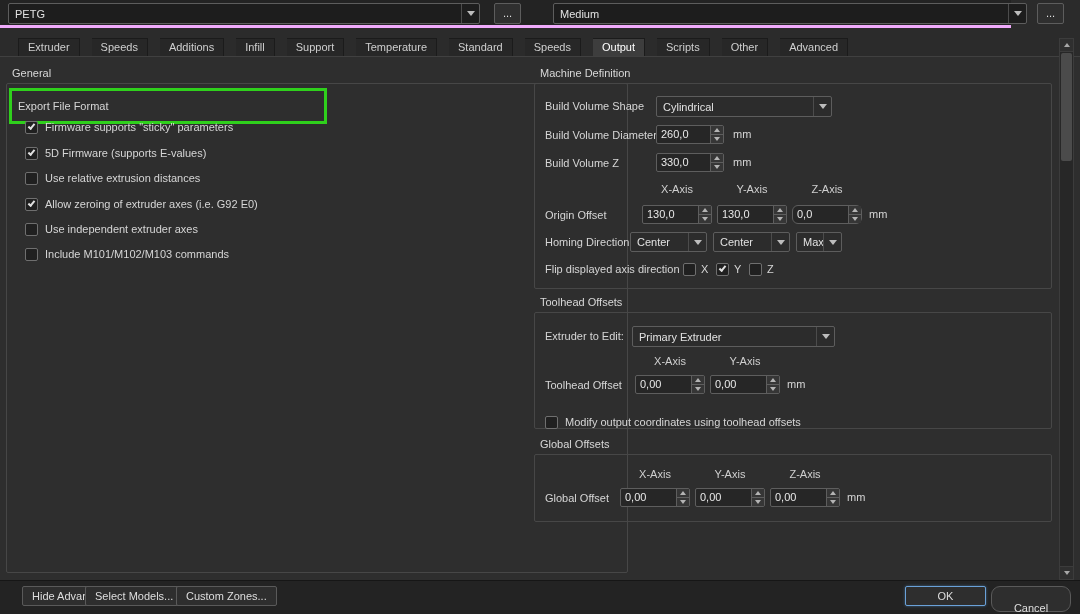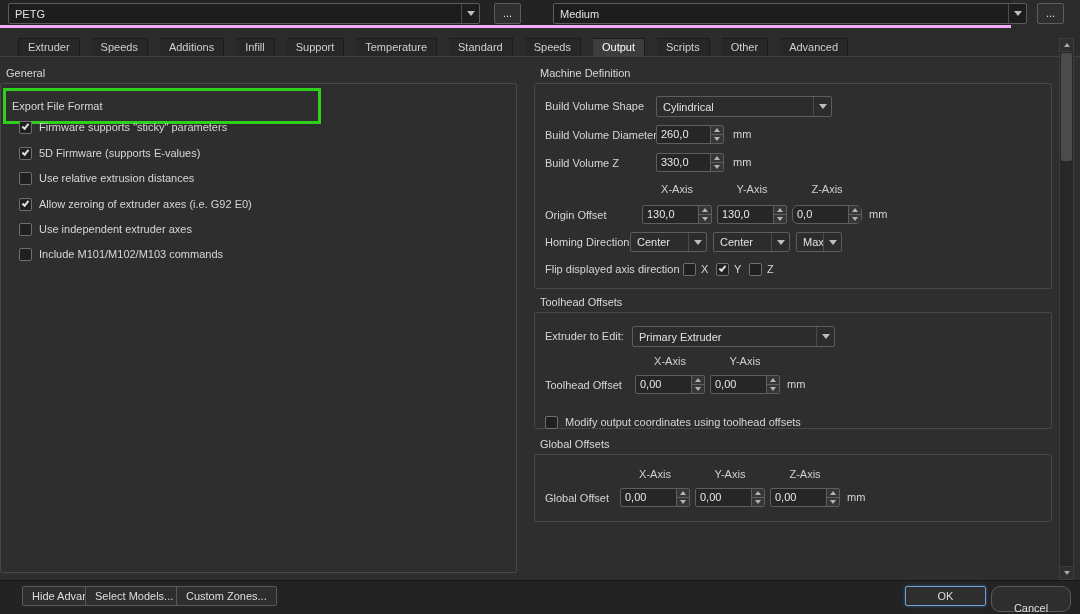--- a/index.html
+++ b/index.html
@@ -93,21 +93,21 @@
     <div class="tab">Standard</div>
     <div class="tab">Speeds</div>
     <div class="tab active">Output</div>
     <div class="tab">Scripts</div>
     <div class="tab">Other</div>
     <div class="tab">Advanced</div>
   </div>
 
   <div class="content">
 
-    <div class="group" style="left:0;top:10px;width:517px;height:506px;">
+    <div class="group" style="left:6px;top:10px;width:622px;height:506px;">
       <div class="group-title">General</div>
       <div class="group-body">
         <div class="export-row">
           <span>Export File Format</span>
         </div>
 
         <div class="cbrow" style="left:18px;top:36px;">
           <span class="cb checked">
               <span class="mark"></span>
             </span>

